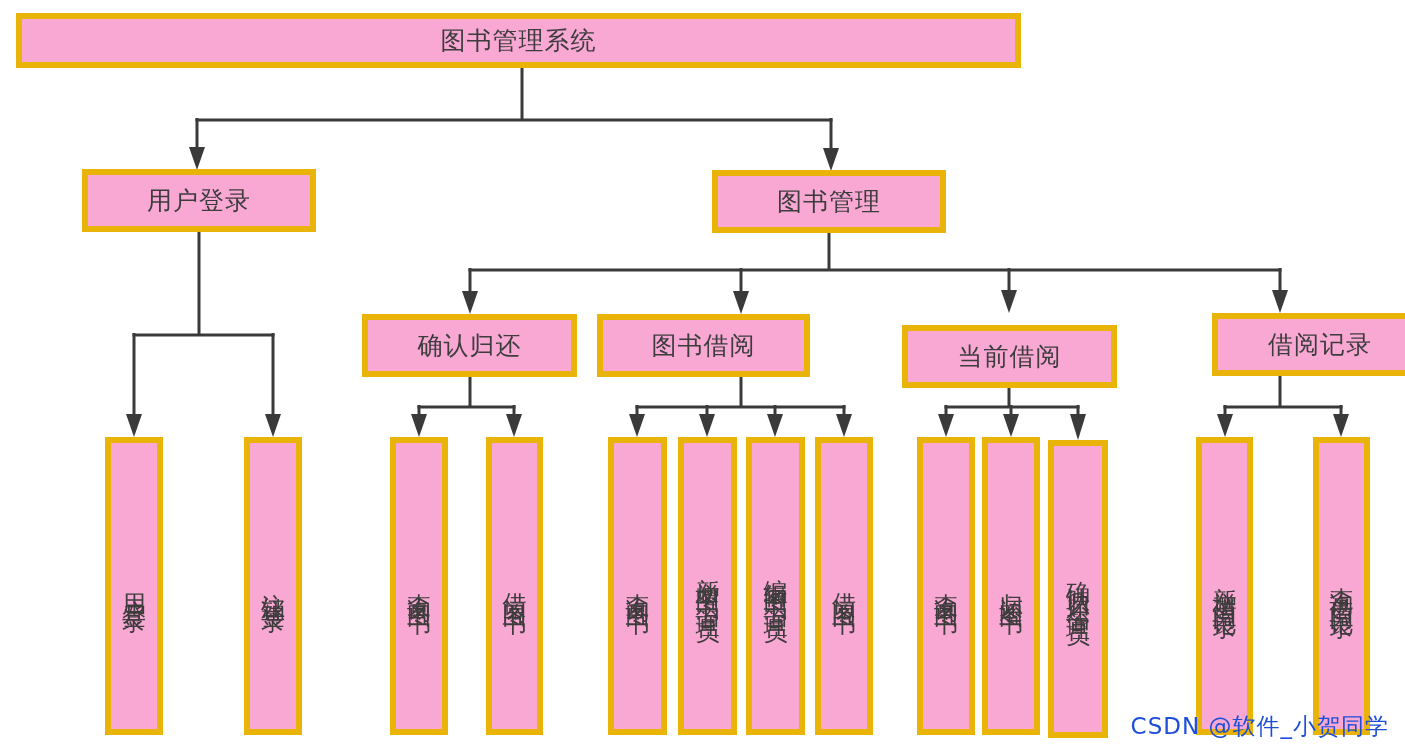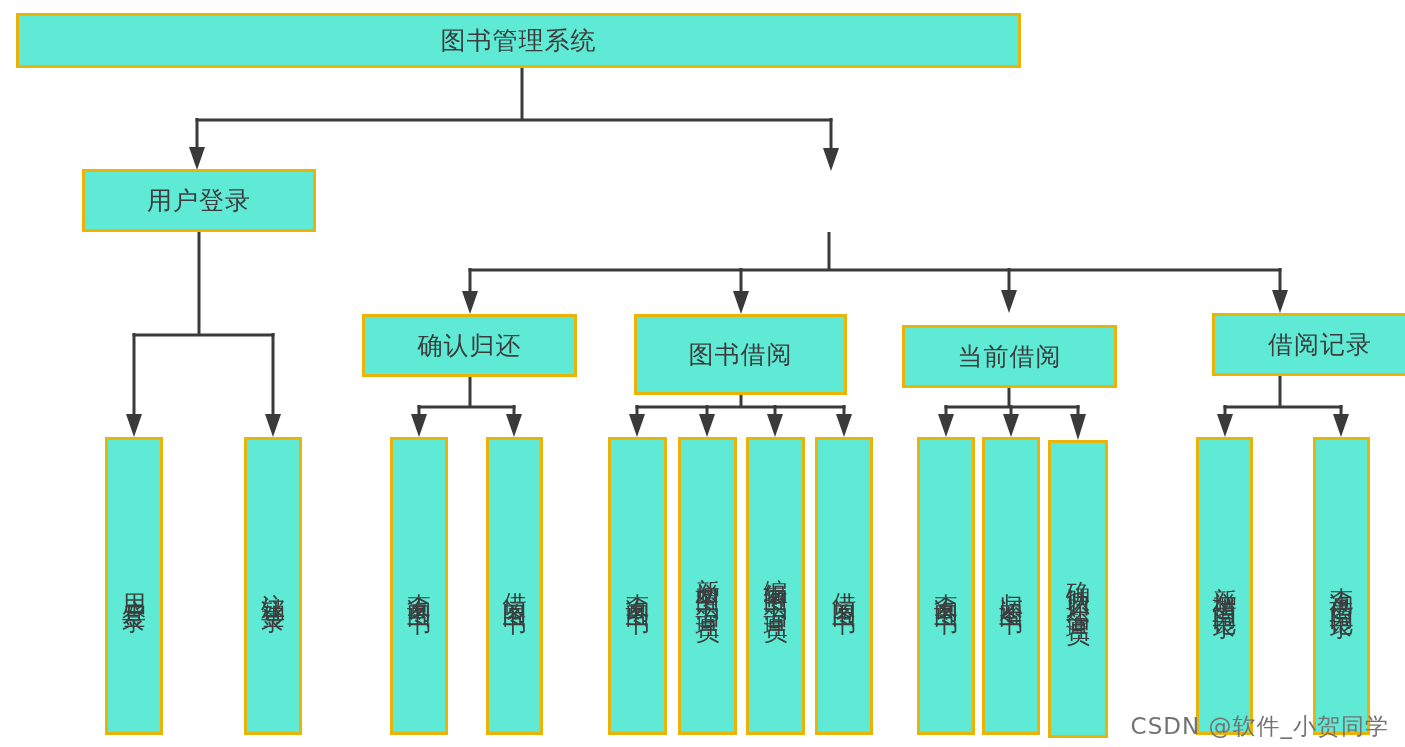--- a/index.html
+++ b/index.html
@@ -13,22 +13,22 @@
     overflow: hidden;
   }
   .connectors {
     position: absolute;
     left: 0; top: 0;
     width: 1405px; height: 747px;
     pointer-events: none;
   }
   .node {
     position: absolute;
-    border: 3px solid #eab308;
-    background: #5eead4;
+    border: 6px solid #eab308;
+    background: #f9a8d4;
     color: #3c3c3c;
     display: flex;
     align-items: center;
     justify-content: center;
   }
   .hbox {
     font-size: 25px;
     letter-spacing: 1px;
   }
   .vbox {
@@ -39,21 +39,21 @@
     text-orientation: upright;
     letter-spacing: 6px;
     line-height: 1;
     max-height: 286px;
   }
   .watermark {
     position: absolute;
     right: 16px;
     bottom: 5px;
     font-size: 23px;
-    color: #737373;
+    color: #1d4ed8;
     letter-spacing: 1px;
     white-space: nowrap;
   }
 </style>
 </head>
 <body>
 
 <div class="canvas">
 
   <svg class="connectors" width="1405" height="747" viewBox="0 0 1405 747" stroke="#3a3a3a" stroke-width="3" fill="#3a3a3a">
@@ -132,25 +132,28 @@
     </g>
   </svg>
 
   <div class="node hbox" style="left:16px; top:13px; width:1005px; height:55px;">
     <span>图书管理系统</span>
   </div>
 
   <div class="node hbox" style="left:82px; top:169px; width:234px; height:63px;">
     <span>用户登录</span>
   </div>
+  <div class="node hbox" style="left:712px; top:170px; width:234px; height:63px;">
+    <span>图书管理</span>
+  </div>
 
   <div class="node hbox" style="left:362px; top:314px; width:215px; height:63px;">
     <span>确认归还</span>
   </div>
-  <div class="node hbox" style="left:634px; top:314px; width:213px; height:81px;">
+  <div class="node hbox" style="left:597px; top:314px; width:213px; height:63px;">
     <span>图书借阅</span>
   </div>
   <div class="node hbox" style="left:902px; top:313px; width:215px; height:63px;margin-top:12px;">
     <span>当前借阅</span>
   </div>
   <div class="node hbox" style="left:1172px; top:313px; width:216px; height:63px;margin-left:40px;">
     <span>借阅记录</span>
   </div>
 
   <div class="node vbox" style="left:105px; top:437px; width:58px; height:298px;">

